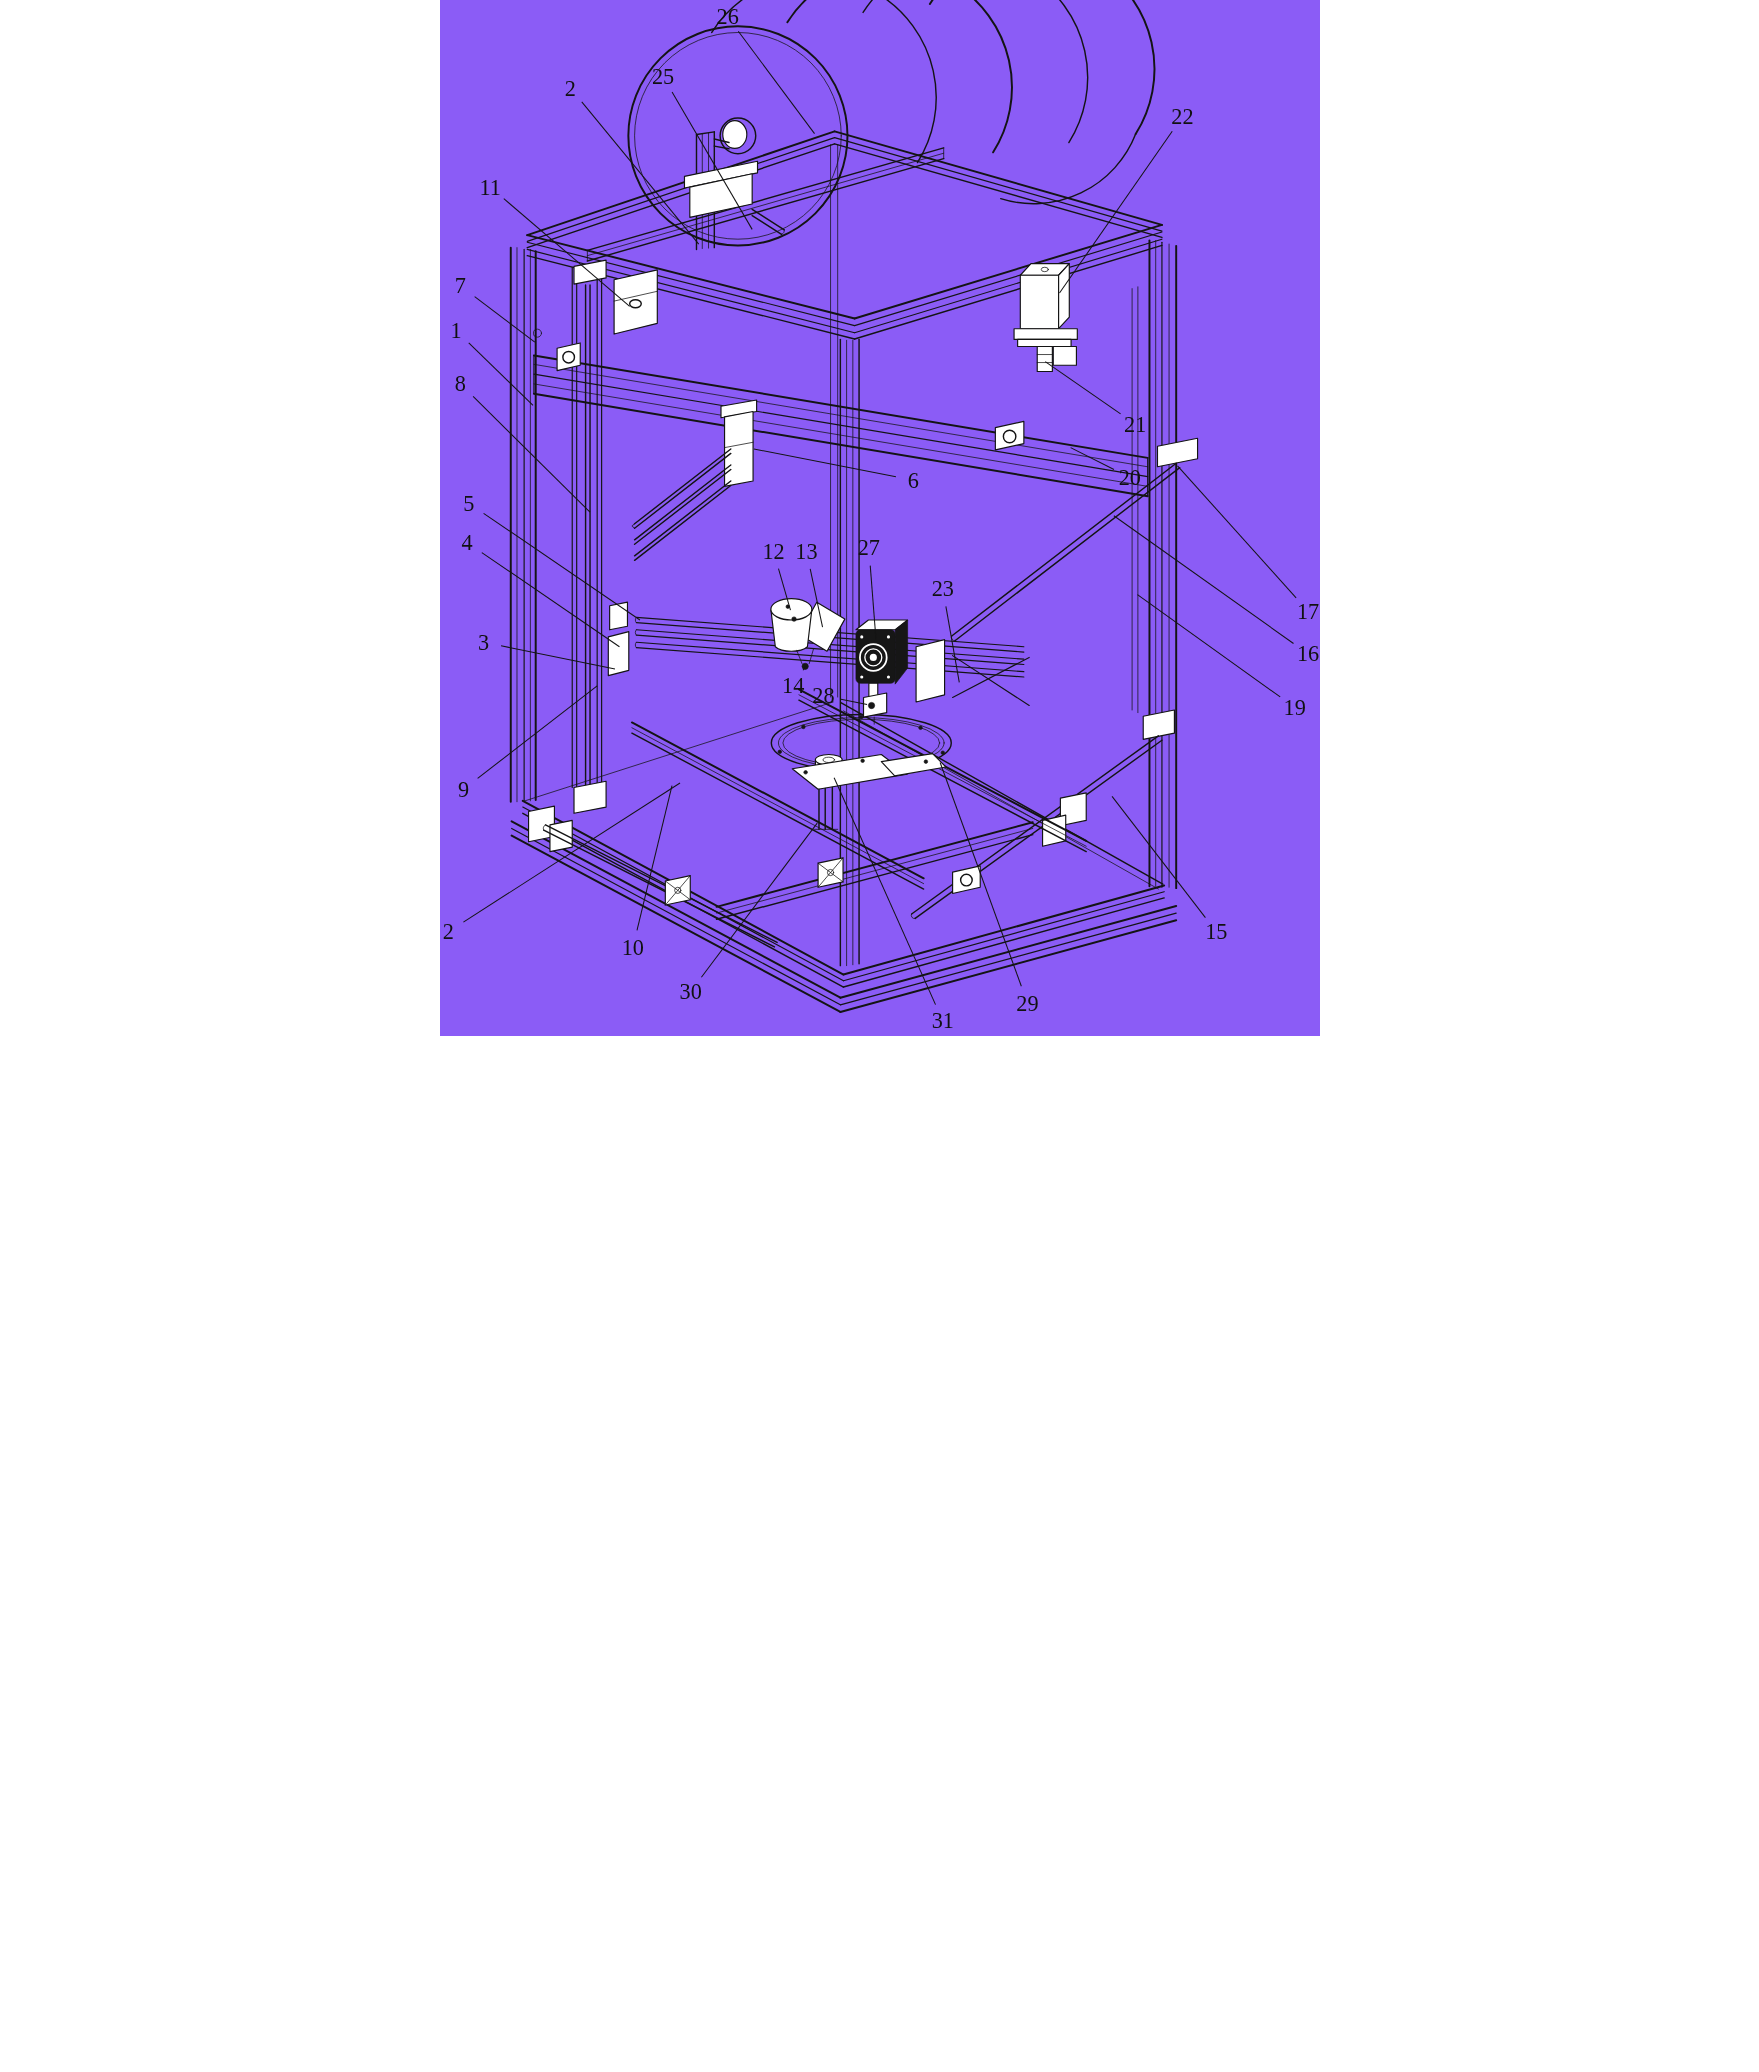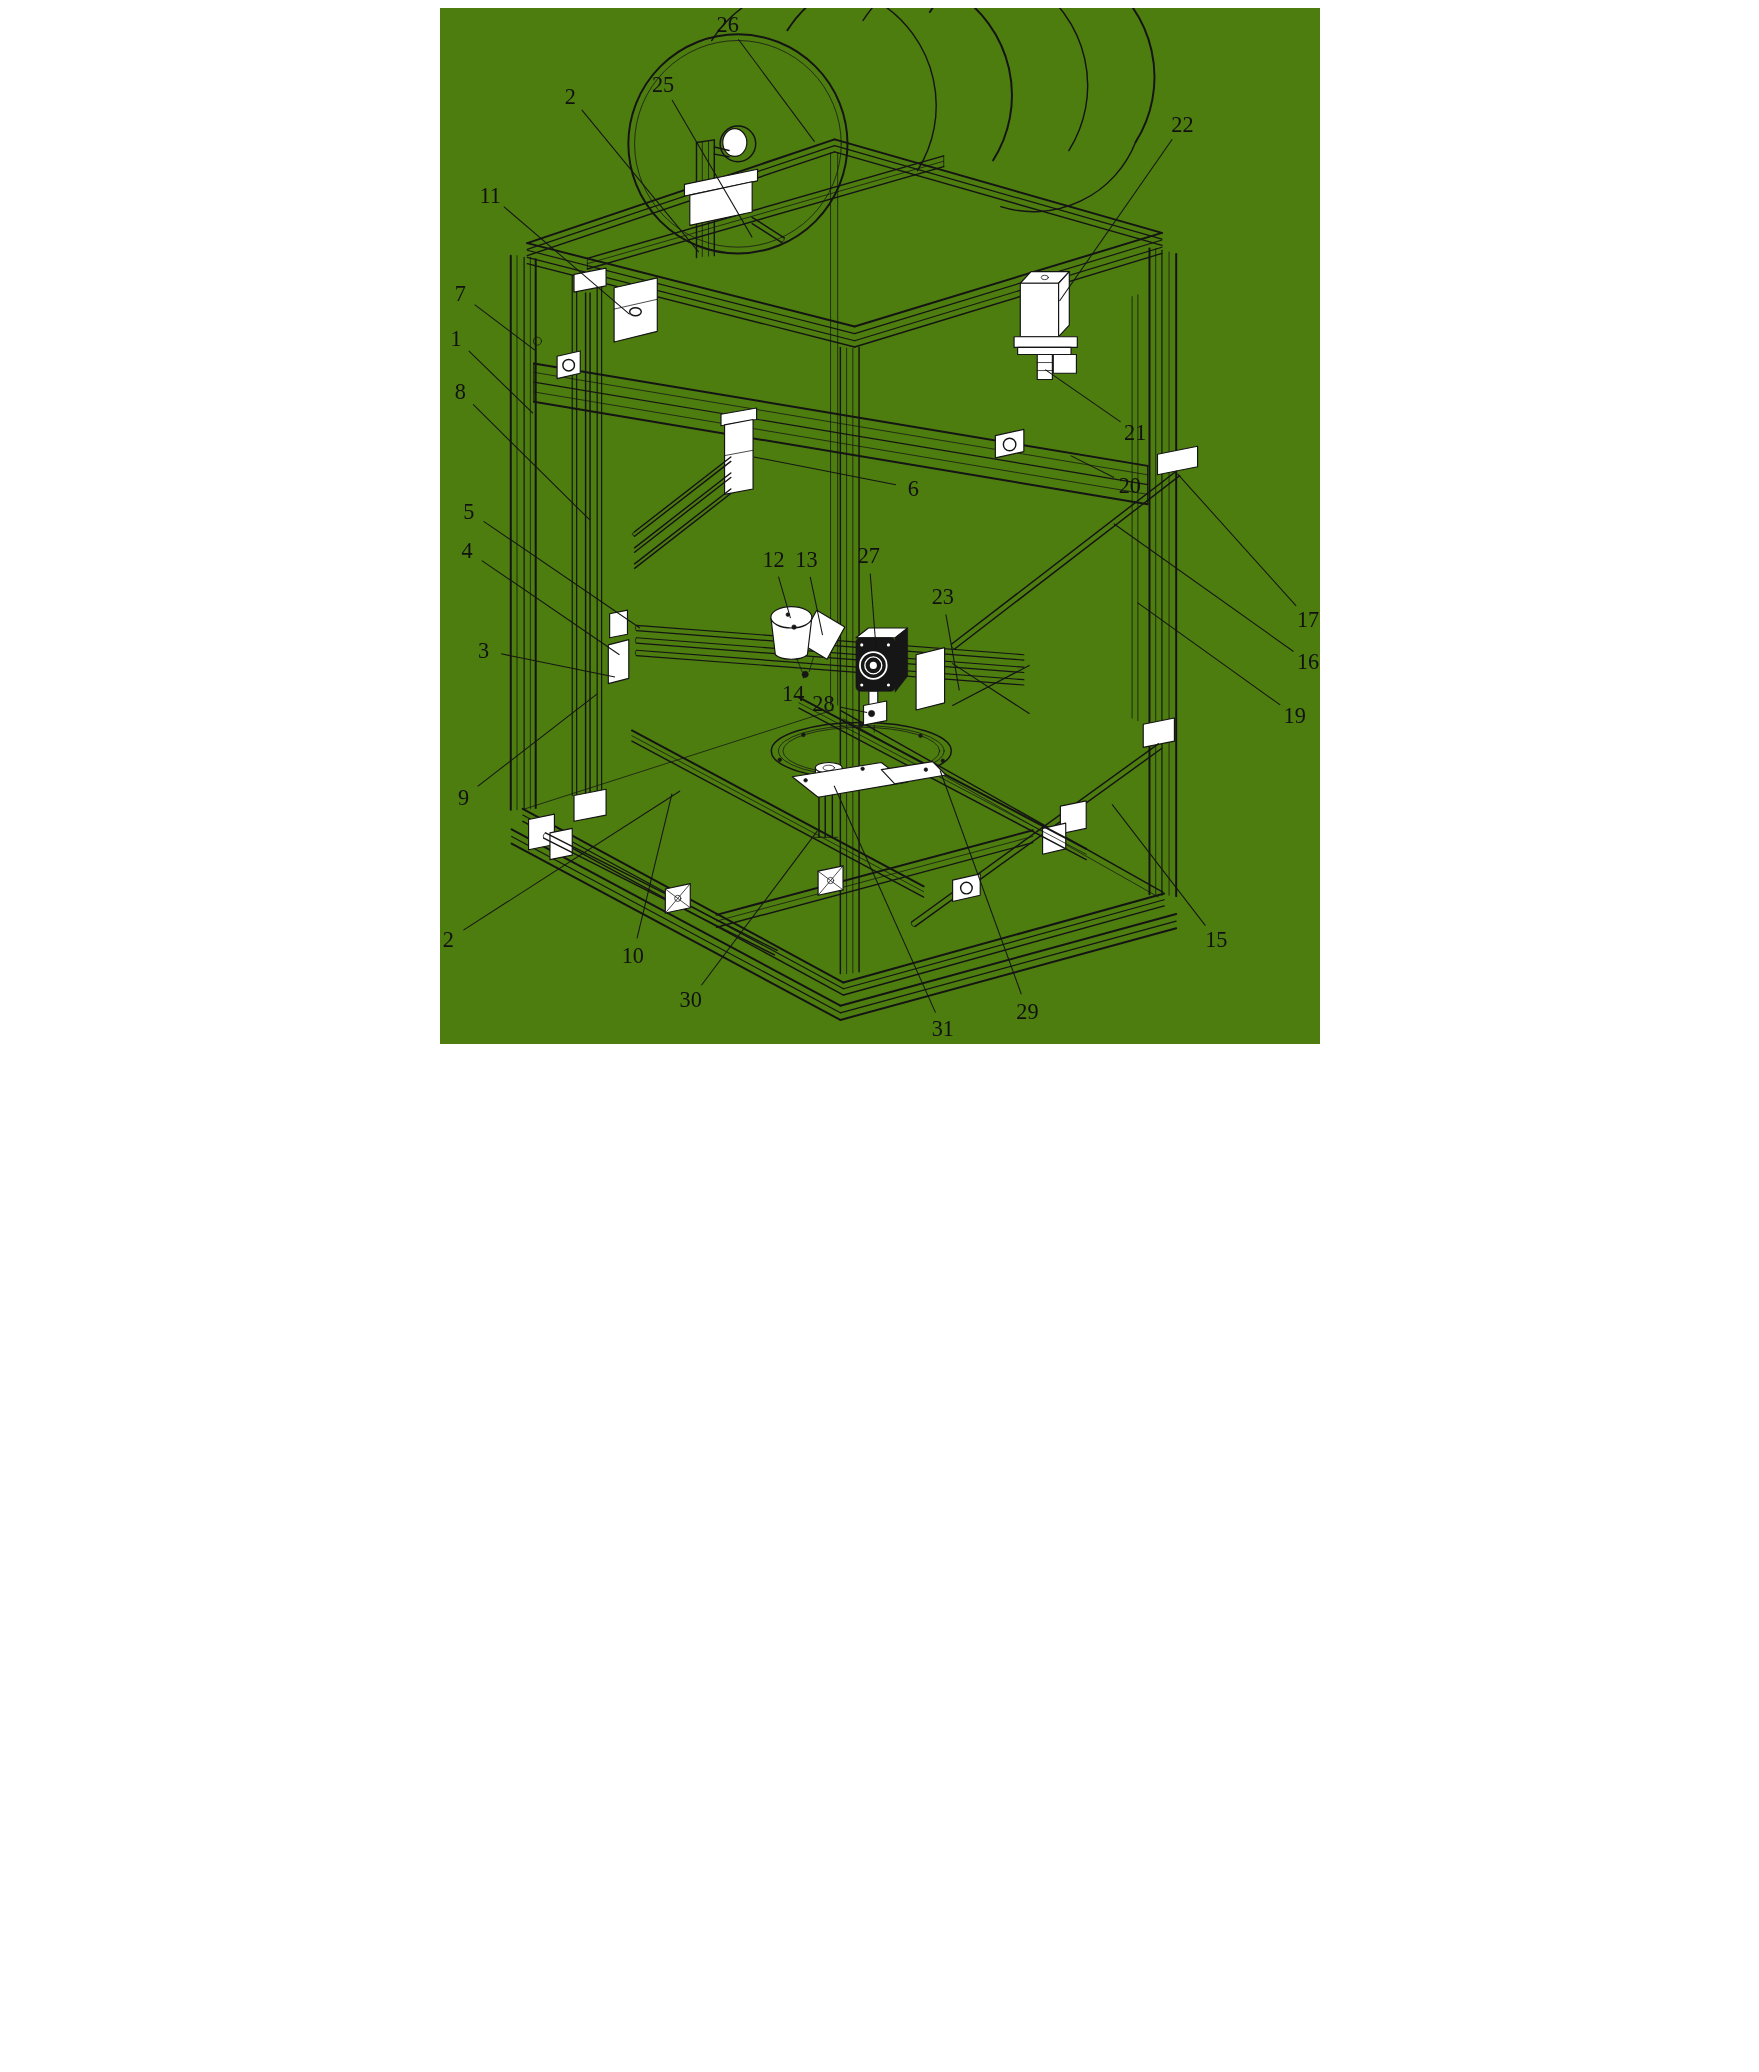--- a/index.html
+++ b/index.html
@@ -1,16 +1,16 @@
 <!DOCTYPE html>
 <html style="font-size:14.3px"><head>
 <meta charset="utf-8">
 <style>
   html,body{margin:0;padding:0;background:#ffffff;}
-  .stage{width:880px;height:1036px;margin:8px auto;background:#4d7c0f;}
+  .stage{width:880px;height:1036px;margin:0 auto;background:#8b5cf6;}
   svg{display:block;width:100%;height:100%;}
   .ink{stroke:#141414;fill:none;stroke-width:2.6;stroke-linecap:round;stroke-linejoin:round;}
   .thick{stroke-width:4.4;}
   .mid{stroke-width:3.2;}
   .thin{stroke-width:1.7;}
   .whitefill{fill:#ffffff;stroke:#141414;stroke-width:2.6;stroke-linejoin:round;}
   .blackfill{fill:#161616;stroke:#161616;stroke-width:1.5;}
   .leader{stroke:#141414;stroke-width:2.3;fill:none;}
   .lbl{font-family:"Liberation Serif","DejaVu Serif",serif;font-size:50px;fill:#111111;}
 </style>

